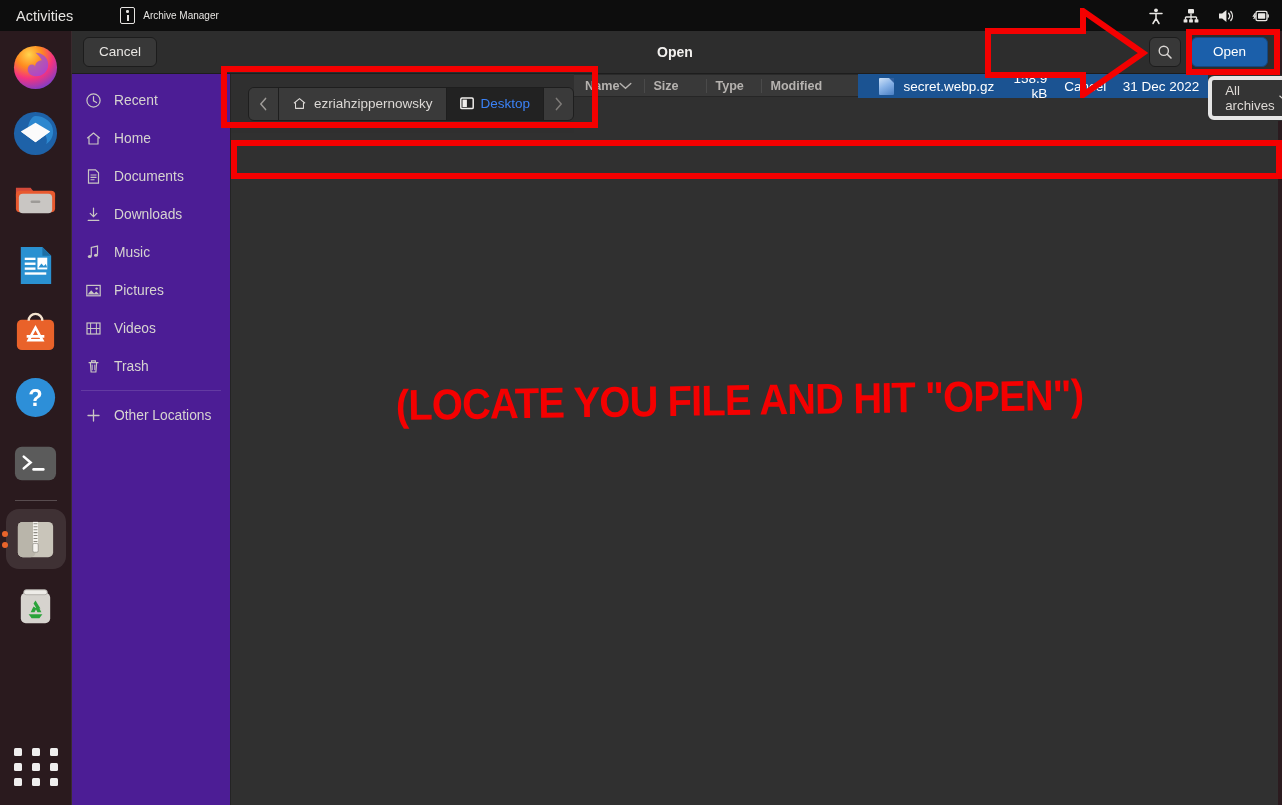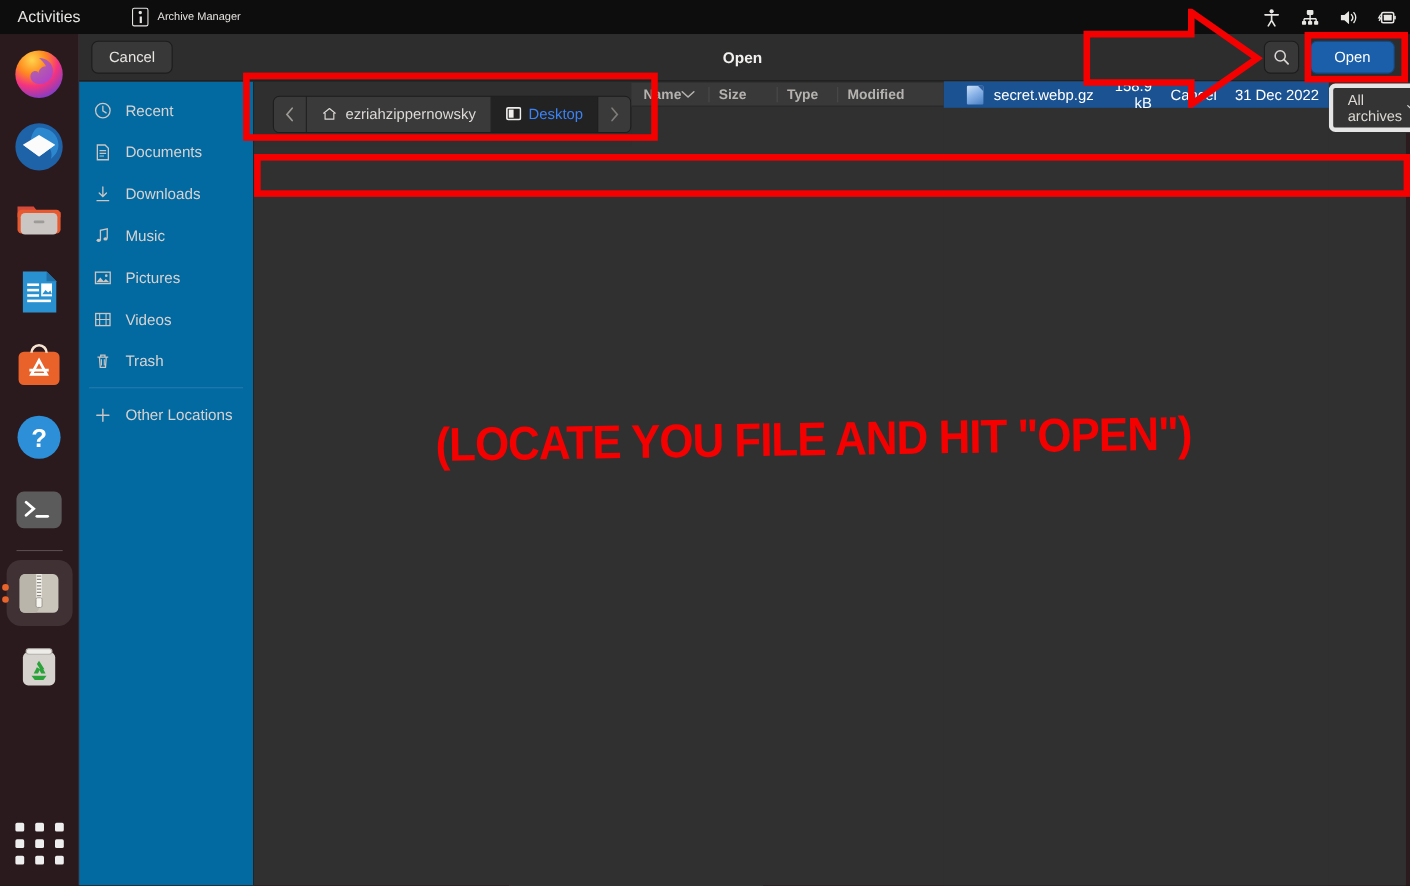--- a/index.html
+++ b/index.html
@@ -99,21 +99,21 @@
   }
   #open-btn {
     height: 30px; padding: 0 21px; background: #1b5faa; border: 1px solid #14477f;
     border-radius: 6px; color: #ffffff; font-size: 13.5px; line-height: 28px;
   }
 
   #dialog-body { flex: 1; display: flex; min-height: 0; }
 
   
   #places {
-    width: 159px; background: #0369a1; border-right: 1px solid #242424;
+    width: 159px; background: #4c1d95; border-right: 1px solid #242424;
     padding-top: 7px; flex: 0 0 159px;
   }
   .place {
     height: 38px; display: flex; align-items: center; gap: 12px;
     padding-left: 13px; color: #d6d3d0; font-size: 13.8px;
   }
   .place .gi { width: 17px; height: 17px; flex: 0 0 17px; position: relative; }
   .place-sep { height: 1px; background: rgba(255,255,255,0.13); margin: 5px 9px; }
 
   
@@ -347,20 +347,28 @@
         <div class="place">
           <span class="gi">
             <svg width="17" height="17" viewBox="0 0 17 17">
               <circle cx="8.5" cy="8.5" r="6.6" fill="none" stroke="#c9c6c3" stroke-width="1.2"></circle>
               <path d="M8.5 4.6V8.8l3 1.8" fill="none" stroke="#c9c6c3" stroke-width="1.2" stroke-linecap="round"></path>
             </svg>
           </span>
           <span>Recent</span>
         </div>
 
+        <div class="place">
+          <span class="gi">
+            <svg width="17" height="17" viewBox="0 0 17 17">
+              <path d="M2.2 8.2L8.5 3l6.3 5.2M4 7.6v6.4h9V7.6" fill="none" stroke="#c9c6c3" stroke-width="1.2" stroke-linejoin="round"></path>
+            </svg>
+          </span>
+          <span>Home</span>
+        </div>
 
         <div class="place">
           <span class="gi">
             <svg width="17" height="17" viewBox="0 0 17 17">
               <path d="M3.5 1.8h7l3 3v10.4h-10z" fill="none" stroke="#c9c6c3" stroke-width="1.2"></path>
               <path d="M5.5 7h6M5.5 9.4h6M5.5 11.8h4" stroke="#c9c6c3" stroke-width="1.1"></path>
             </svg>
           </span>
           <span>Documents</span>
         </div>

